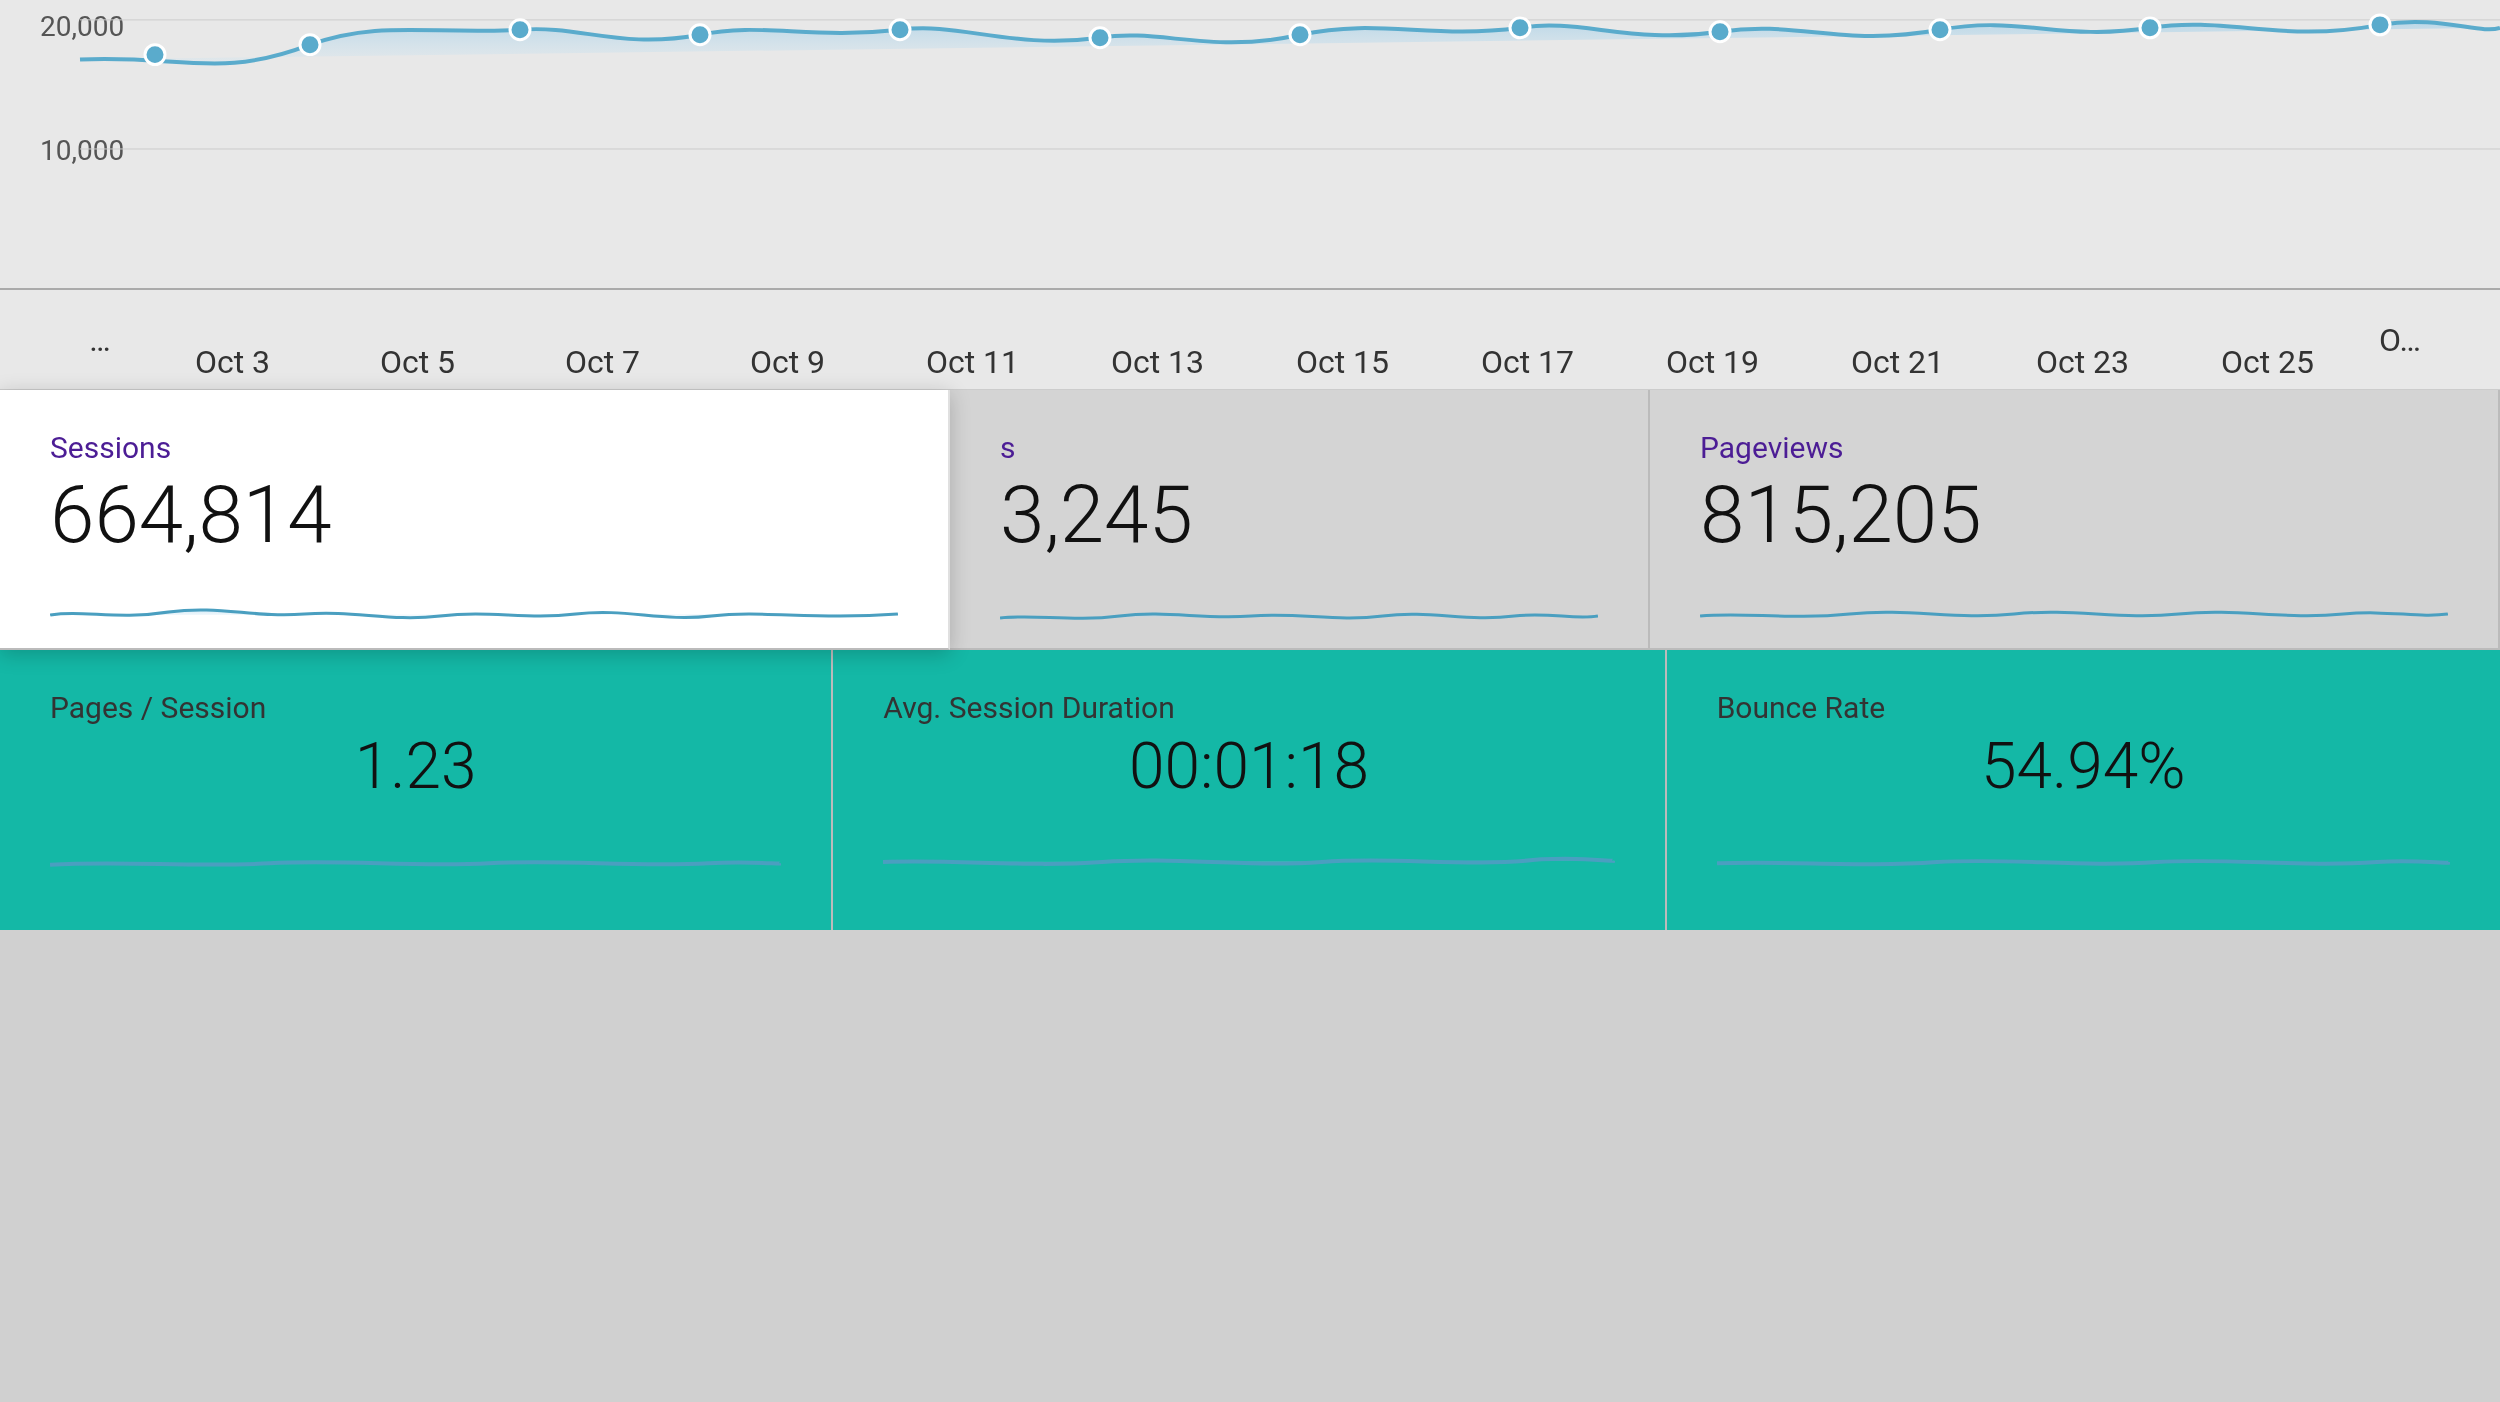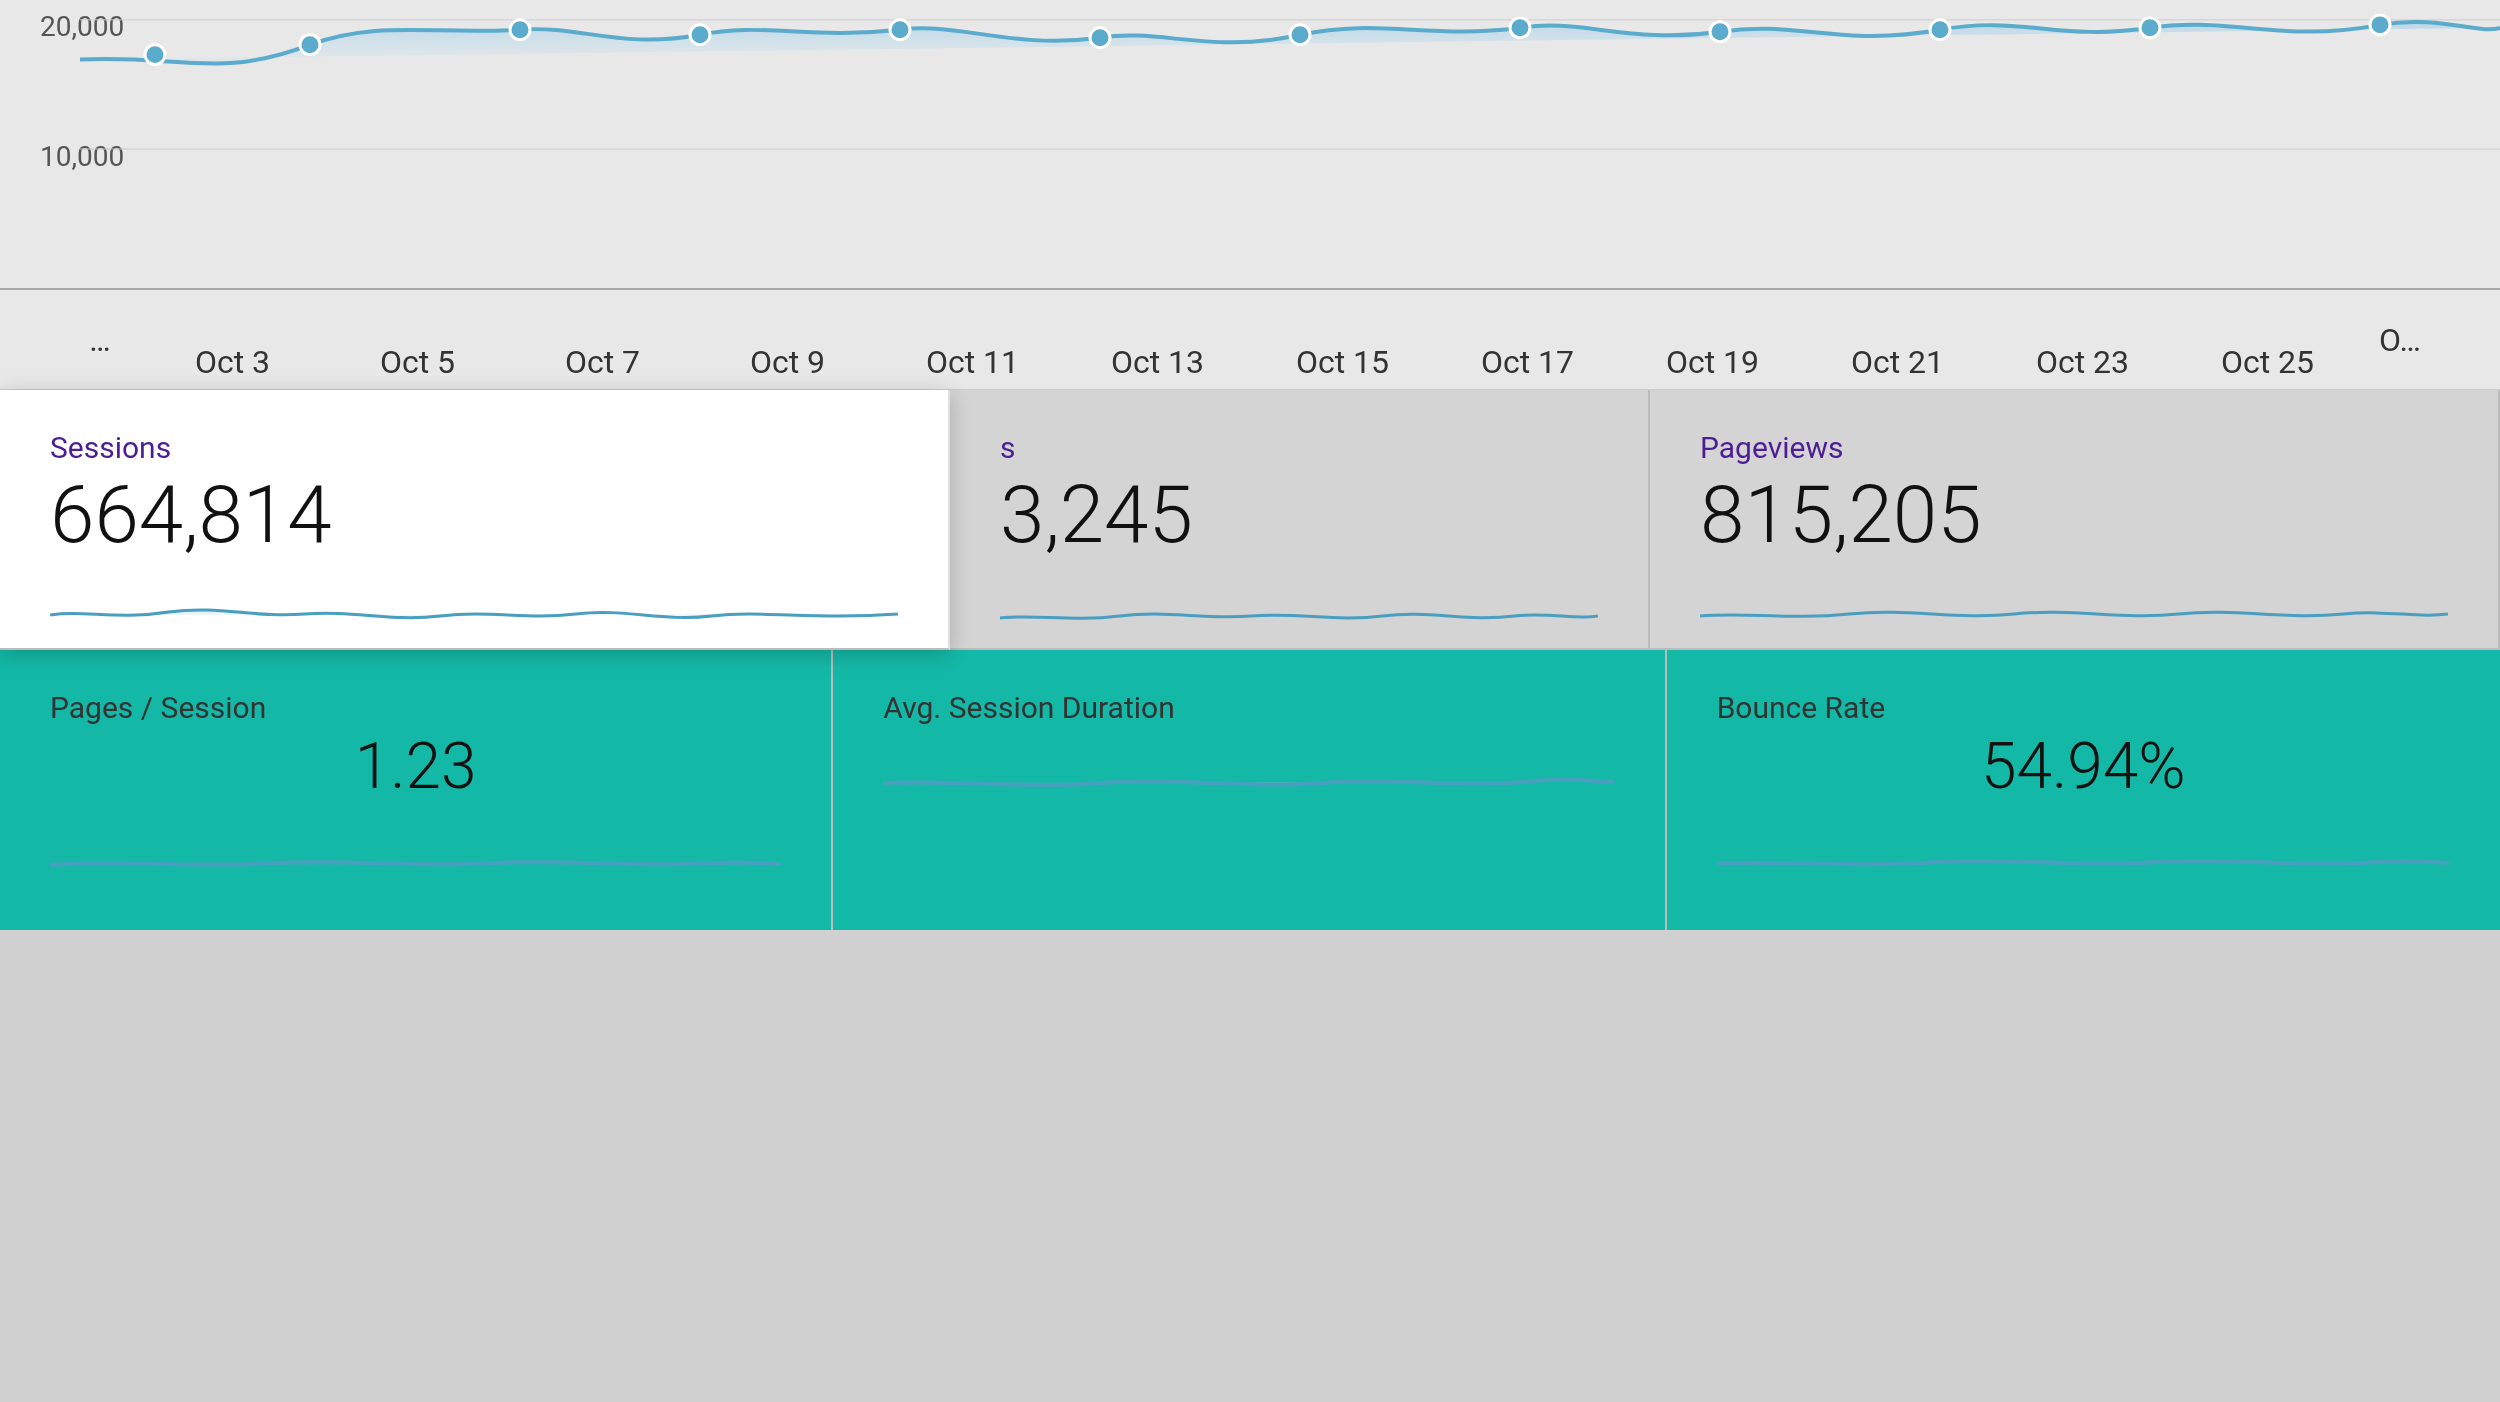--- a/index.html
+++ b/index.html
@@ -21,21 +21,21 @@
       border-bottom: 2px solid #aaa;
     }
 
     .y-axis-label {
       position: absolute;
       left: 40px;
       color: #555;
       font-size: 28px;
     }
     .y-label-20k { top: 10px; }
-    .y-label-10k { top: 140px; text-align: center; }
+    .y-label-10k { top: 134px; text-align: center; }
 
     .top-chart-svg {
       position: absolute;
       top: 0;
       left: 0;
       width: 100%;
       height: 100%;
     }
 
     
@@ -267,20 +267,21 @@
           <stop offset="100%" stop-color="#c8e4f4" stop-opacity="0.1"></stop>
         </linearGradient>
       </defs>
       <path d="M0,38 C50,35 100,40 150,37 C200,34 250,40 300,37 C350,34 400,40 450,37 C480,35 500,38 500,37" fill="url(#spark4)" stroke="none"></path>
       <path d="M0,38 C50,35 100,40 150,37 C200,34 250,40 300,37 C350,34 400,40 450,37 C480,35 500,38 500,37" fill="none" stroke="#4a9fc0" stroke-width="3"></path>
     </svg>
   </div>
 
   <div class="bottom-card">
     <div class="metric-label">Avg. Session Duration</div>
+    <div class="metric-value">00:01:18</div>
     <svg class="metric-mini-chart" viewBox="0 0 500 60" preserveAspectRatio="none">
       <defs>
         <linearGradient id="spark5" x1="0" y1="0" x2="0" y2="1">
           <stop offset="0%" stop-color="#90c8e8" stop-opacity="0.4"></stop>
           <stop offset="100%" stop-color="#c8e4f4" stop-opacity="0.1"></stop>
         </linearGradient>
       </defs>
       <path d="M0,36 C50,34 100,40 150,36 C200,32 250,40 300,36 C350,32 400,40 450,34 C480,32 500,36 500,35" fill="url(#spark5)" stroke="none"></path>
       <path d="M0,36 C50,34 100,40 150,36 C200,32 250,40 300,36 C350,32 400,40 450,34 C480,32 500,36 500,35" fill="none" stroke="#4a9fc0" stroke-width="3"></path>
     </svg>

